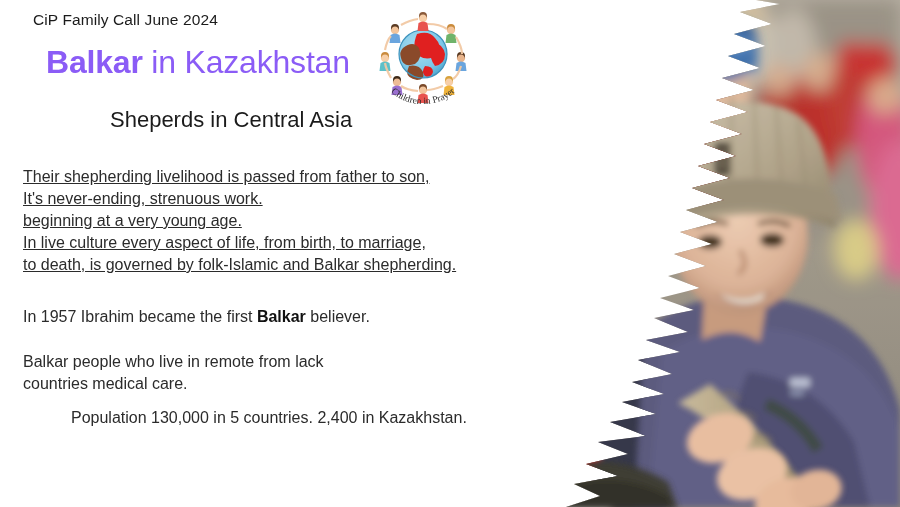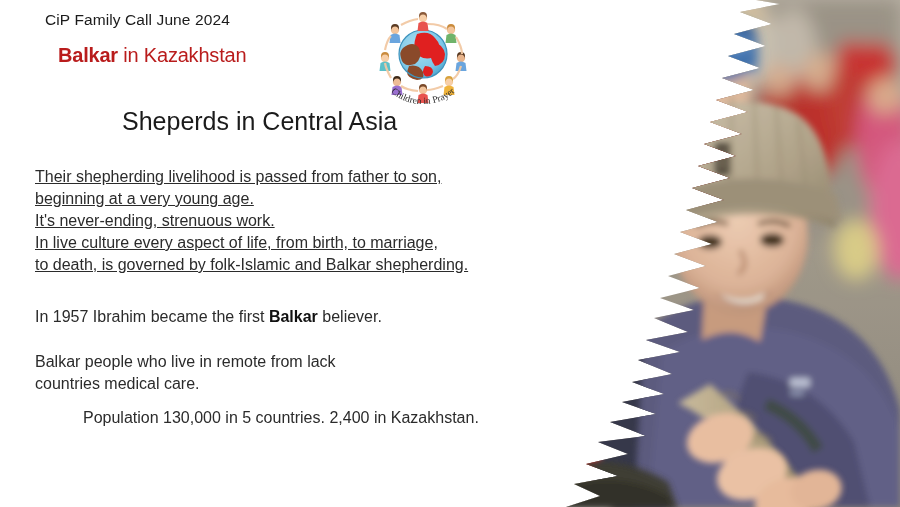--- a/index.html
+++ b/index.html
@@ -31,52 +31,52 @@
   .photo-canvas {
     position: absolute;
     inset: 0;
     width: 100%;
     height: 100%;
   }
 
   
   .text-col {
     position: absolute;
-    left: 12px;
+    left: 0;
     top: 0;
     width: 470px;
     height: 362px;
     z-index: 5;
   }
   .kicker {
     position: absolute;
     left: 33px;
     top: 11px;
     font-size: 15.5px;
     color: #1b1b1b;
     letter-spacing: .1px;
     white-space: nowrap;
   }
   .title {
     position: absolute;
     left: 46px;
     top: 44px;
-    font-size: 20px;
-    color: #b91c1c;
+    font-size: 32px;
+    color: #8b5cf6;
     white-space: nowrap;
     letter-spacing: -.2px;
   }
   .title .strong { font-weight: 700; }
   .title .light  { font-weight: 400; }
 
   .subtitle {
     position: absolute;
     left: 110px;
     top: 107px;
-    font-size: 25px;
+    font-size: 22px;
     color: #1b1b1b;
     white-space: nowrap;
   }
 
   .body-block {
     position: absolute;
     left: 23px;
     font-size: 16px;
     line-height: 22px;
     color: #2b2b2b;
@@ -409,22 +409,22 @@
     <div class="kicker">CiP Family Call June 2024</div>
 
     <div class="title">
       <span class="strong">Balkar</span><span class="light"> in Kazakhstan</span>
     </div>
 
     <div class="subtitle">Sheperds in Central Asia</div>
 
     <div class="body-block" id="para-1">
       <div>Their shepherding livelihood is passed from father to son,</div>
+      <div>It's never-ending, strenuous work.</div>
       <div>beginning at a very young age.</div>
-      <div>It's never-ending, strenuous work.</div>
       <div>In live culture every aspect of life, from birth, to marriage,</div>
       <div>to death, is governed by folk-Islamic and Balkar shepherding.</div>
     </div>
 
     <div class="body-block" id="para-2">
       <div><span>In 1957 Ibrahim became the first </span><span class="b">Balkar</span><span> believer.</span></div>
     </div>
 
     <div class="body-block" id="para-3">
       <div>Balkar people who live in remote from lack</div>

